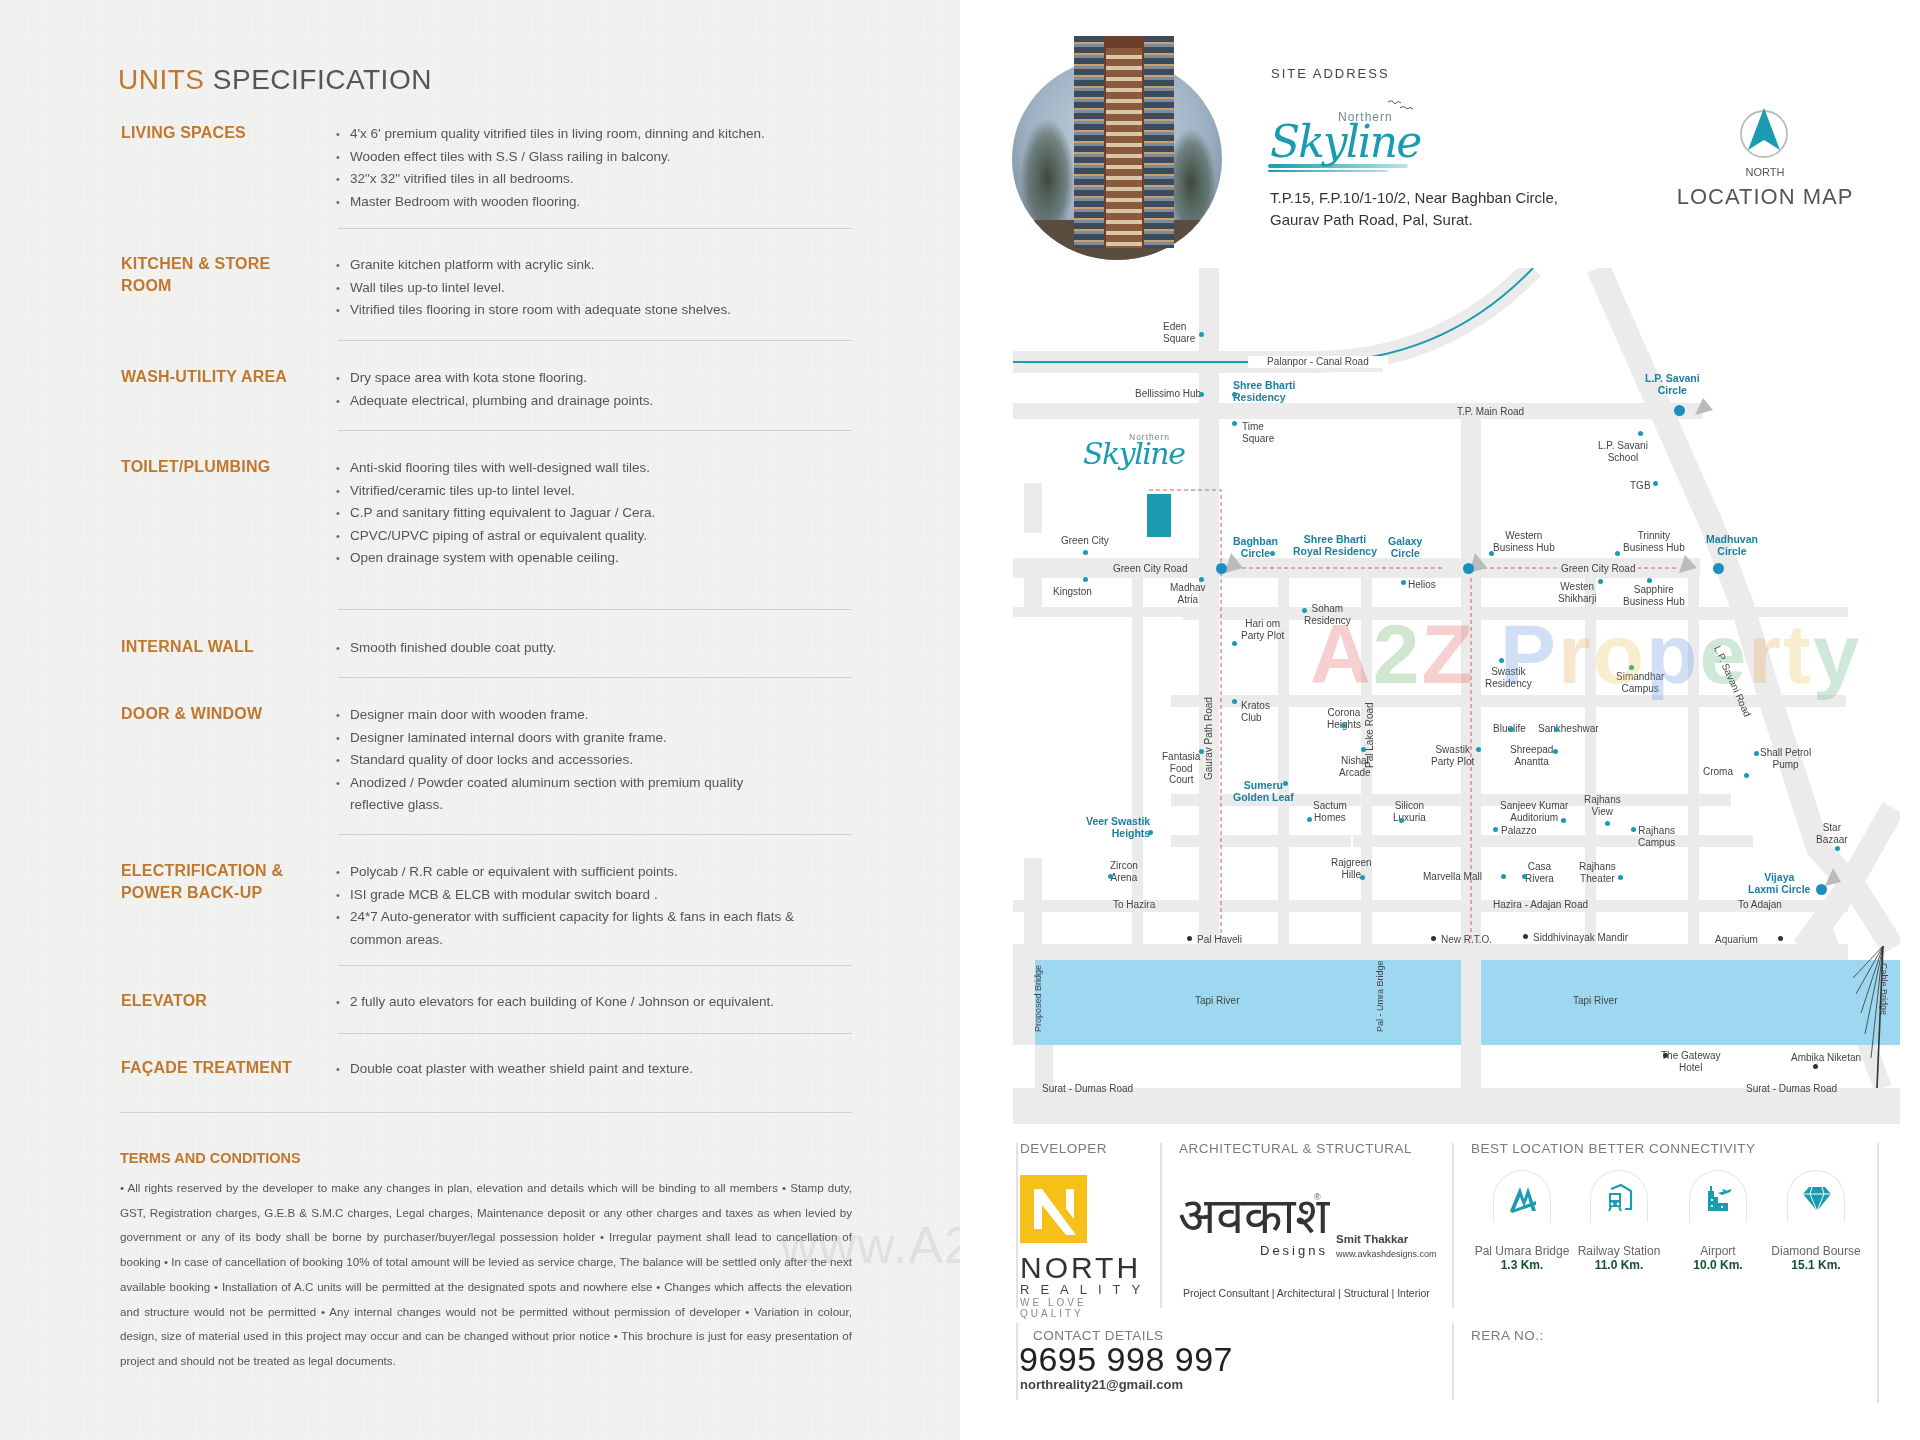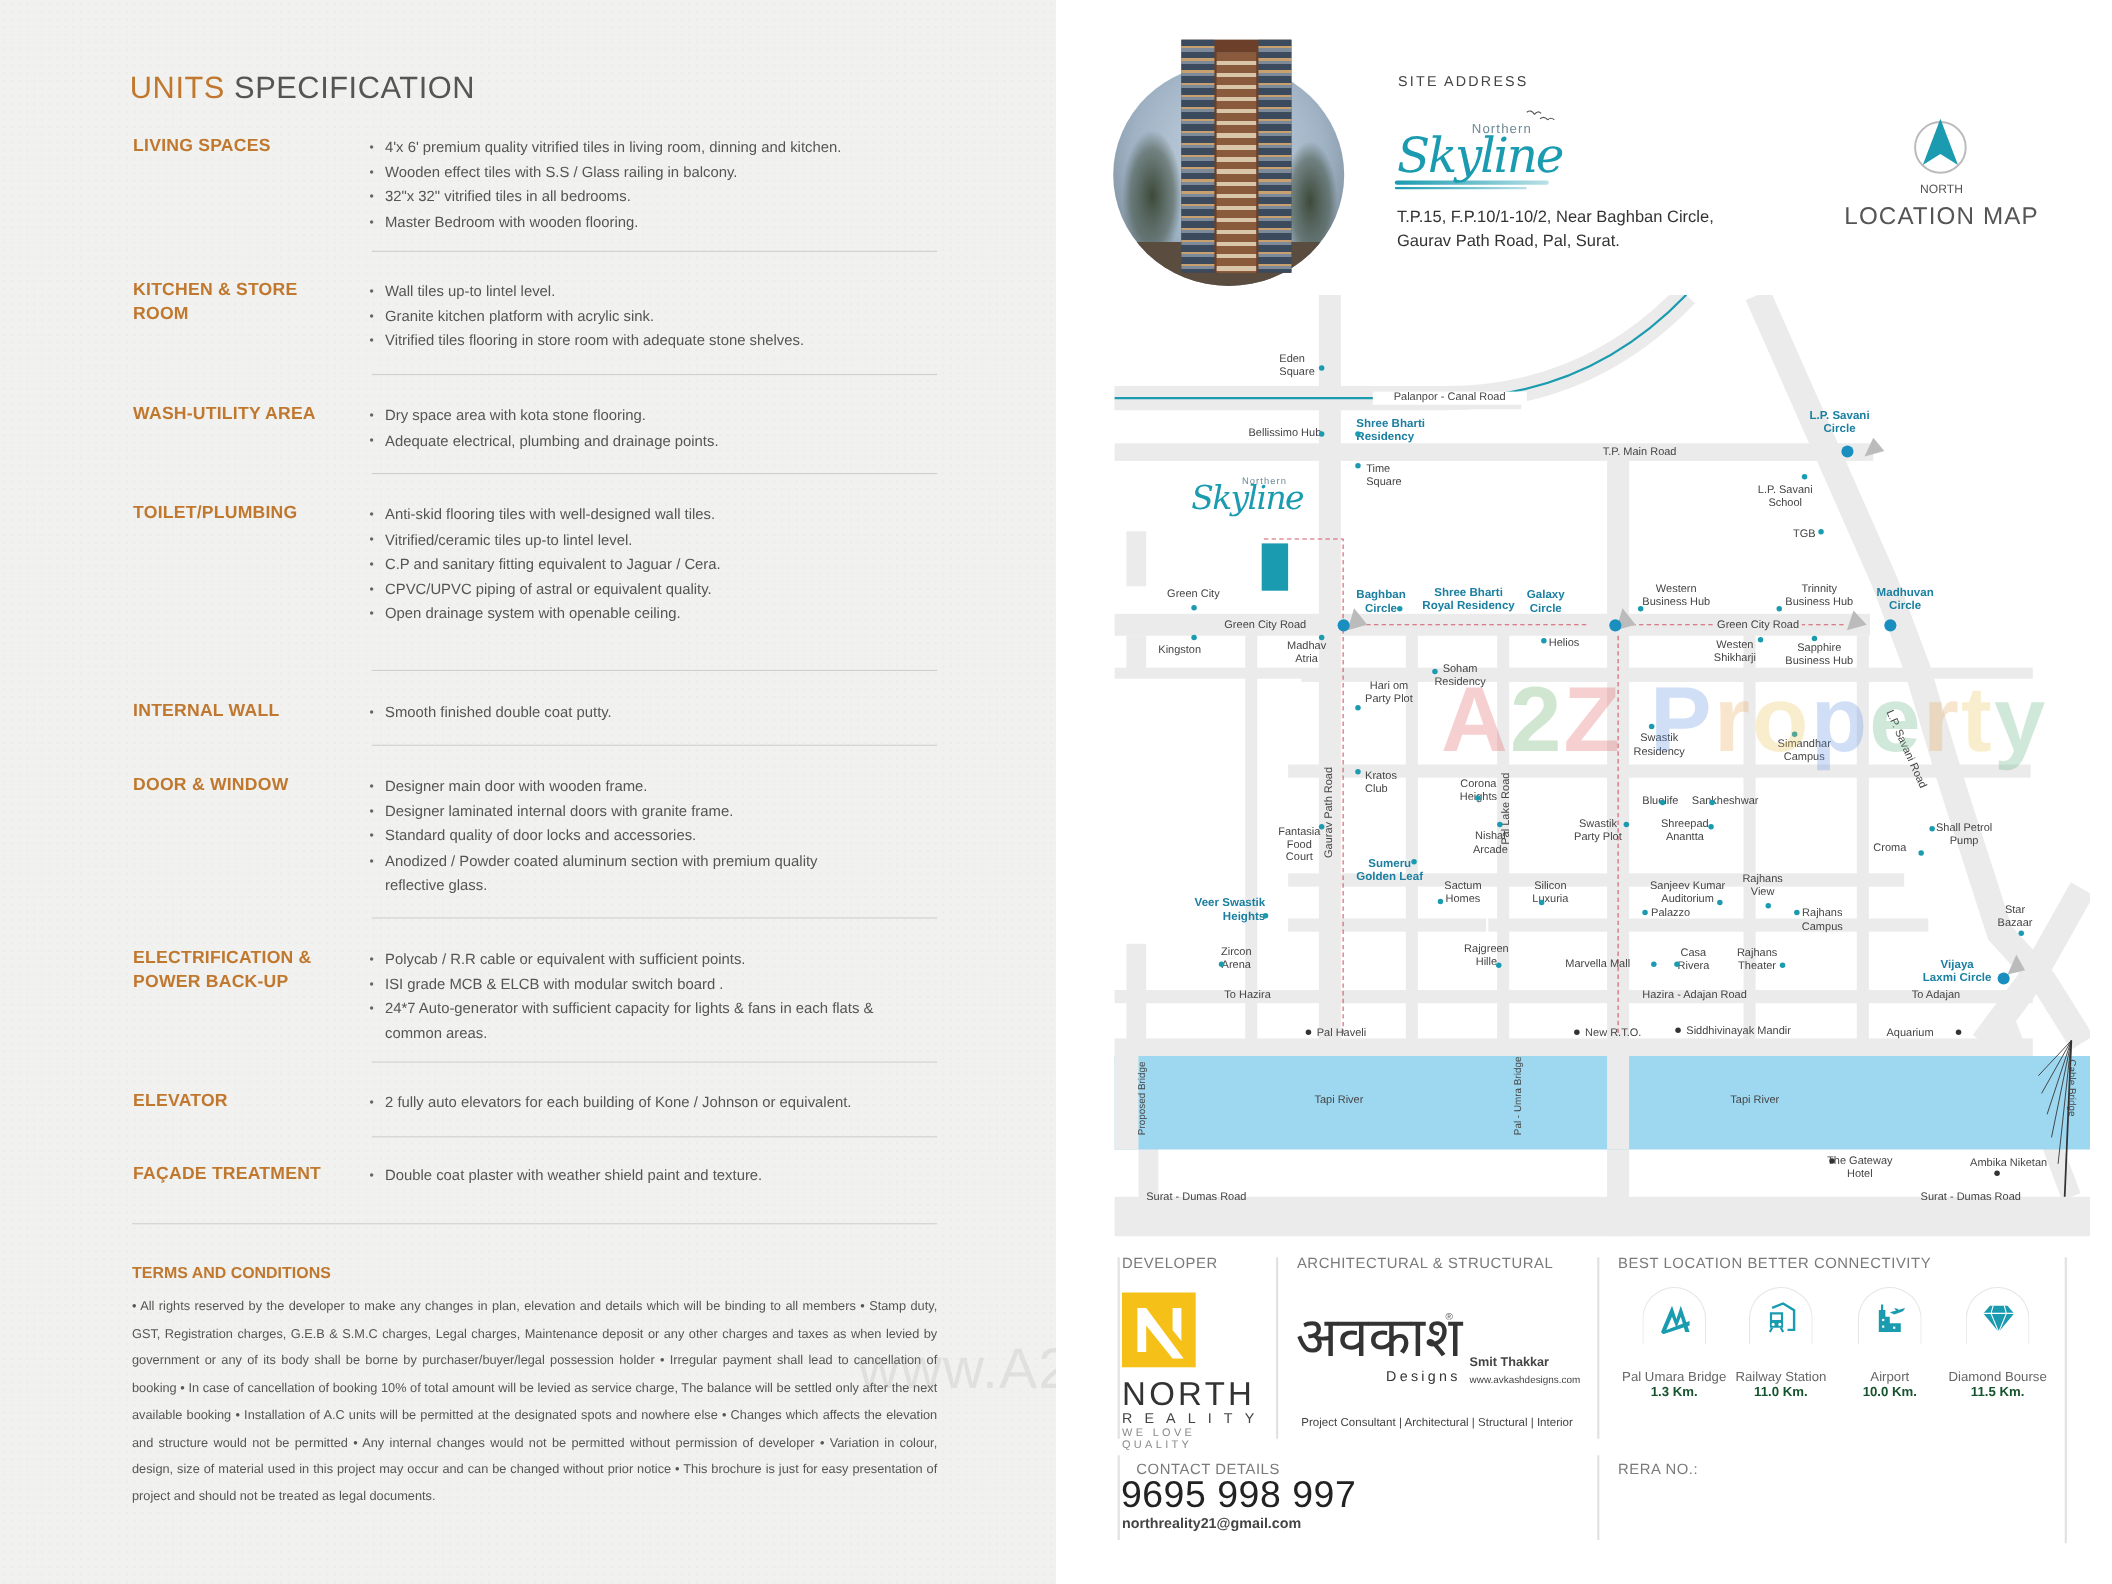--- a/index.html
+++ b/index.html
@@ -108,22 +108,22 @@
       <li>Wooden effect tiles with S.S / Glass railing in balcony.</li>
       <li>32"x 32" vitrified tiles in all bedrooms.</li>
       <li>Master Bedroom with wooden flooring.</li>
     </ul>
   </div>
   <div class="divider" style="top:228px;"></div>
 
   <div class="spec" style="top:253px;">
     <div class="spec-label">KITCHEN &amp; STORE ROOM</div>
     <ul class="spec-items">
+      <li>Granite kitchen platform with acrylic sink.</li>
       <li>Wall tiles up-to lintel level.</li>
-      <li>Granite kitchen platform with acrylic sink.</li>
       <li>Vitrified tiles flooring in store room with adequate stone shelves.</li>
     </ul>
   </div>
   <div class="divider" style="top:340px;"></div>
 
   <div class="spec" style="top:366px;">
     <div class="spec-label">WASH-UTILITY AREA</div>
     <ul class="spec-items">
       <li>Dry space area with kota stone flooring.</li>
       <li>Adequate electrical, plumbing and drainage points.</li>
@@ -553,20 +553,20 @@
   <div class="conn-dist">10.0 Km.</div>
 </div>
 <div class="conn-item" style="left:1761px; top:1170px;">
   <div class="conn-icon">
     <svg width="30" height="30" viewBox="0 0 30 30">
         <path d="M7 4 L23 4 L29 11 L15 28 L1 11 Z" fill="#1a9bb0"></path>
         <path d="M1 11 L29 11 M10 4 L8 11 L15 28 L22 11 L20 4" stroke="#fff" stroke-width="1" fill="none"></path>
       </svg>
   </div>
   <div class="conn-name">Diamond Bourse</div>
-  <div class="conn-dist">11.5 Km.</div>
+  <div class="conn-dist">15.1 Km.</div>
 </div>
 
 <div class="panel-heading" style="left:1033px; top:1328px;">CONTACT DETAILS</div>
 <div class="contact-phone">9695 998 997</div>
 <div class="contact-email">northreality21@gmail.com</div>
 
 <div class="panel-heading" style="left:1471px; top:1328px;">RERA NO.:</div>
 
 </body></html>

